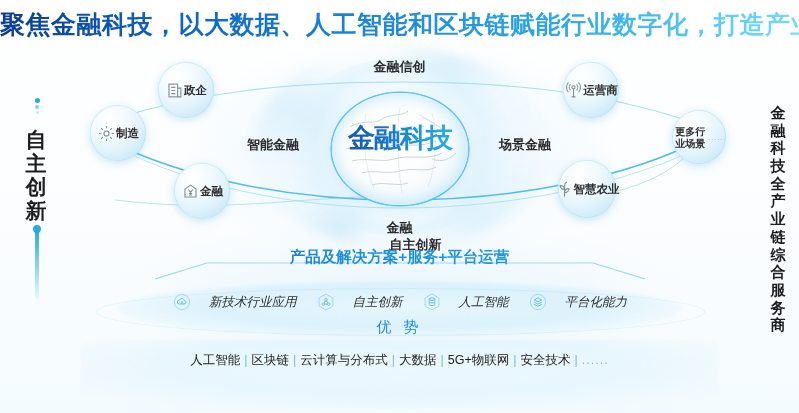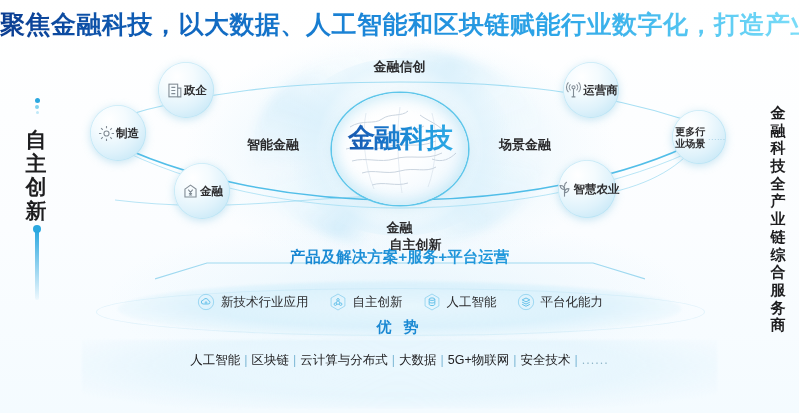--- a/index.html
+++ b/index.html
@@ -93,26 +93,26 @@
     filter:blur(1px);}
   .platform2{position:absolute;left:96px;top:288px;width:607px;height:46px;border-radius:50%;
     border:1px solid rgba(180,223,243,.45);opacity:.7;}
   .trapline{position:absolute;left:155px;top:262px;width:490px;height:18px;}
   .tier2-title{position:absolute;left:0;top:247px;width:799px;text-align:center;
     font-size:15.5px;font-weight:bold;white-space:nowrap;
     background:linear-gradient(90deg,#0d63bb 0%,#1b8ed6 45%,#2fb0e8 100%);
     -webkit-background-clip:text;background-clip:text;-webkit-text-fill-color:transparent;color:#1b8ed6;}
 
   .caps{position:absolute;left:0;top:292px;width:799px;display:flex;justify-content:center;align-items:center;gap:19px;}
-  .cap{display:flex;align-items:center;gap:5px;}
+  .cap{display:flex;align-items:center;gap:17px;font-style:italic;}
   .cap .cicon{line-height:0;opacity:.78;}
   .cap .ctext{font-size:12.5px;color:#2d2d2f;white-space:nowrap;}
 
   .adv{position:absolute;left:0;top:318px;width:799px;text-align:center;
-    font-size:15px;font-weight:bold;letter-spacing:4px;
+    font-size:15px;font-weight:normal;letter-spacing:4px;
     background:linear-gradient(90deg,#0f6ec3 0%,#25a3e2 100%);
     -webkit-background-clip:text;background-clip:text;-webkit-text-fill-color:transparent;color:#1b8ed6;}
 
   
   .bottomband{position:absolute;left:82px;top:340px;width:635px;height:68px;
     background:radial-gradient(ellipse at 50% 38%, rgba(233,247,254,.9) 0%, rgba(221,242,252,.55) 52%, rgba(255,255,255,0) 86%);
     filter:blur(1px);}
   .techlist{position:absolute;left:0;top:352px;width:799px;text-align:center;
     font-size:12.5px;color:#232325;white-space:nowrap;}
   .techlist .sep{color:#7fb9d6;margin:0 4px;}

